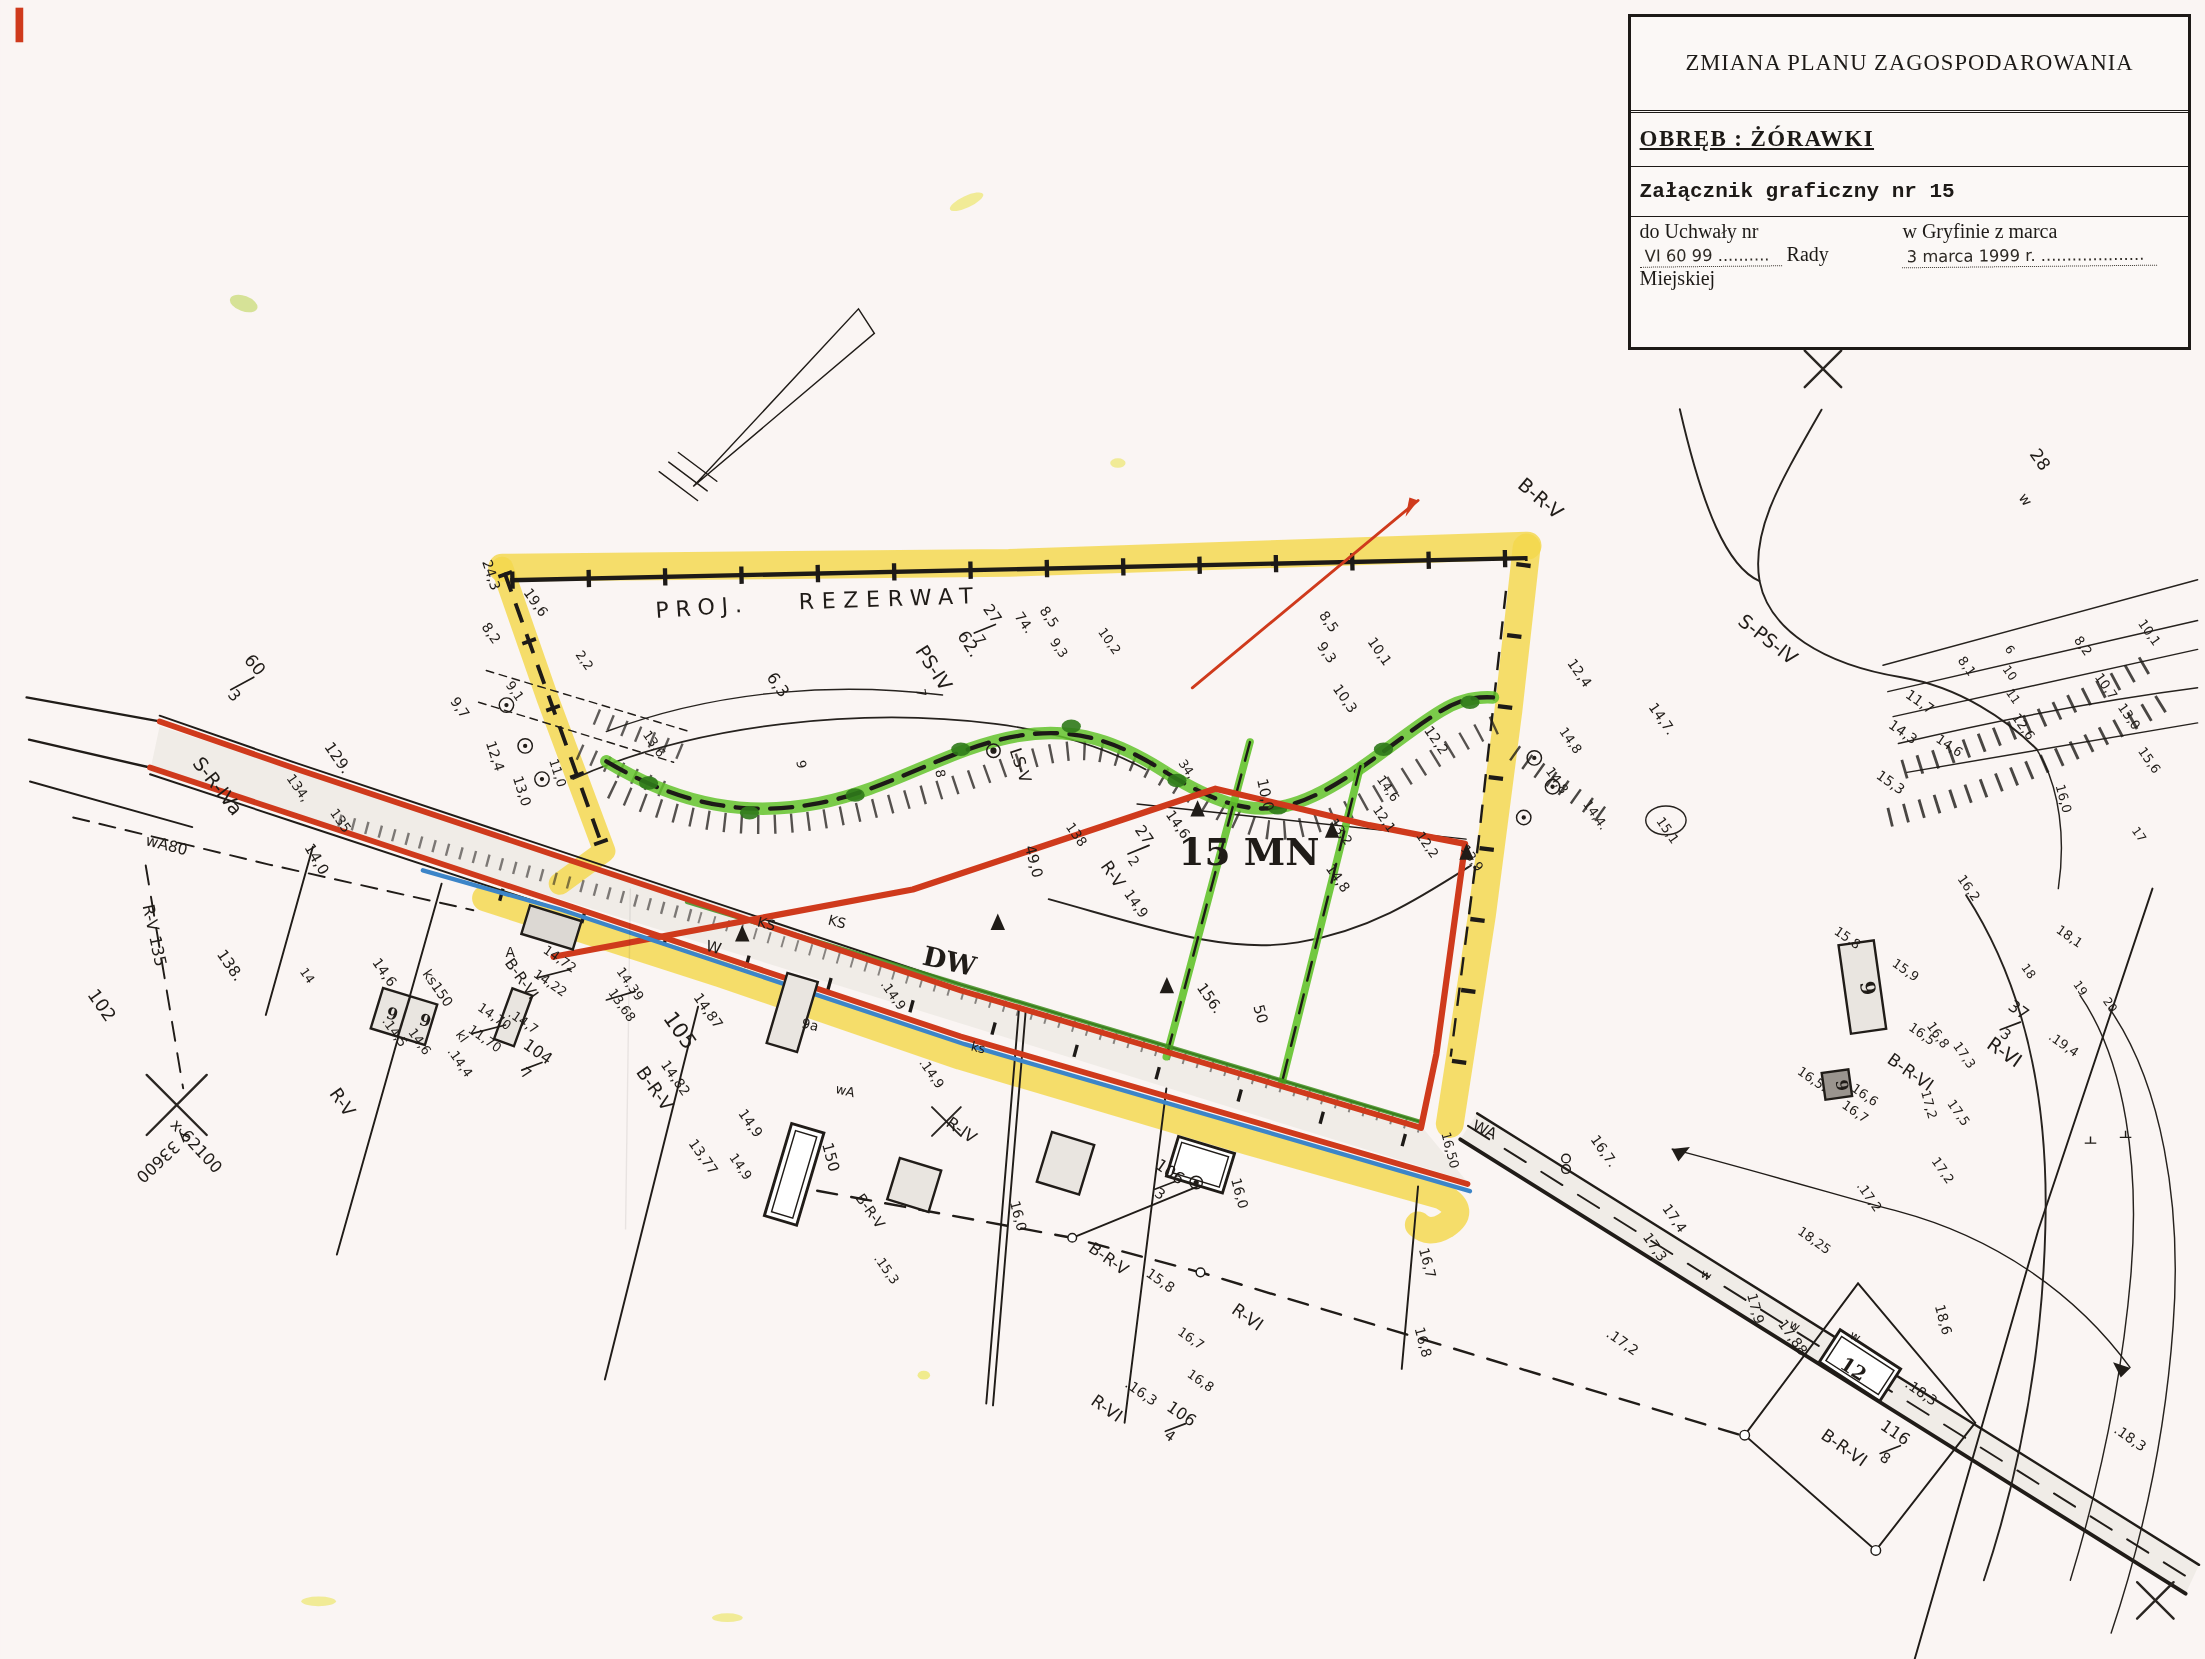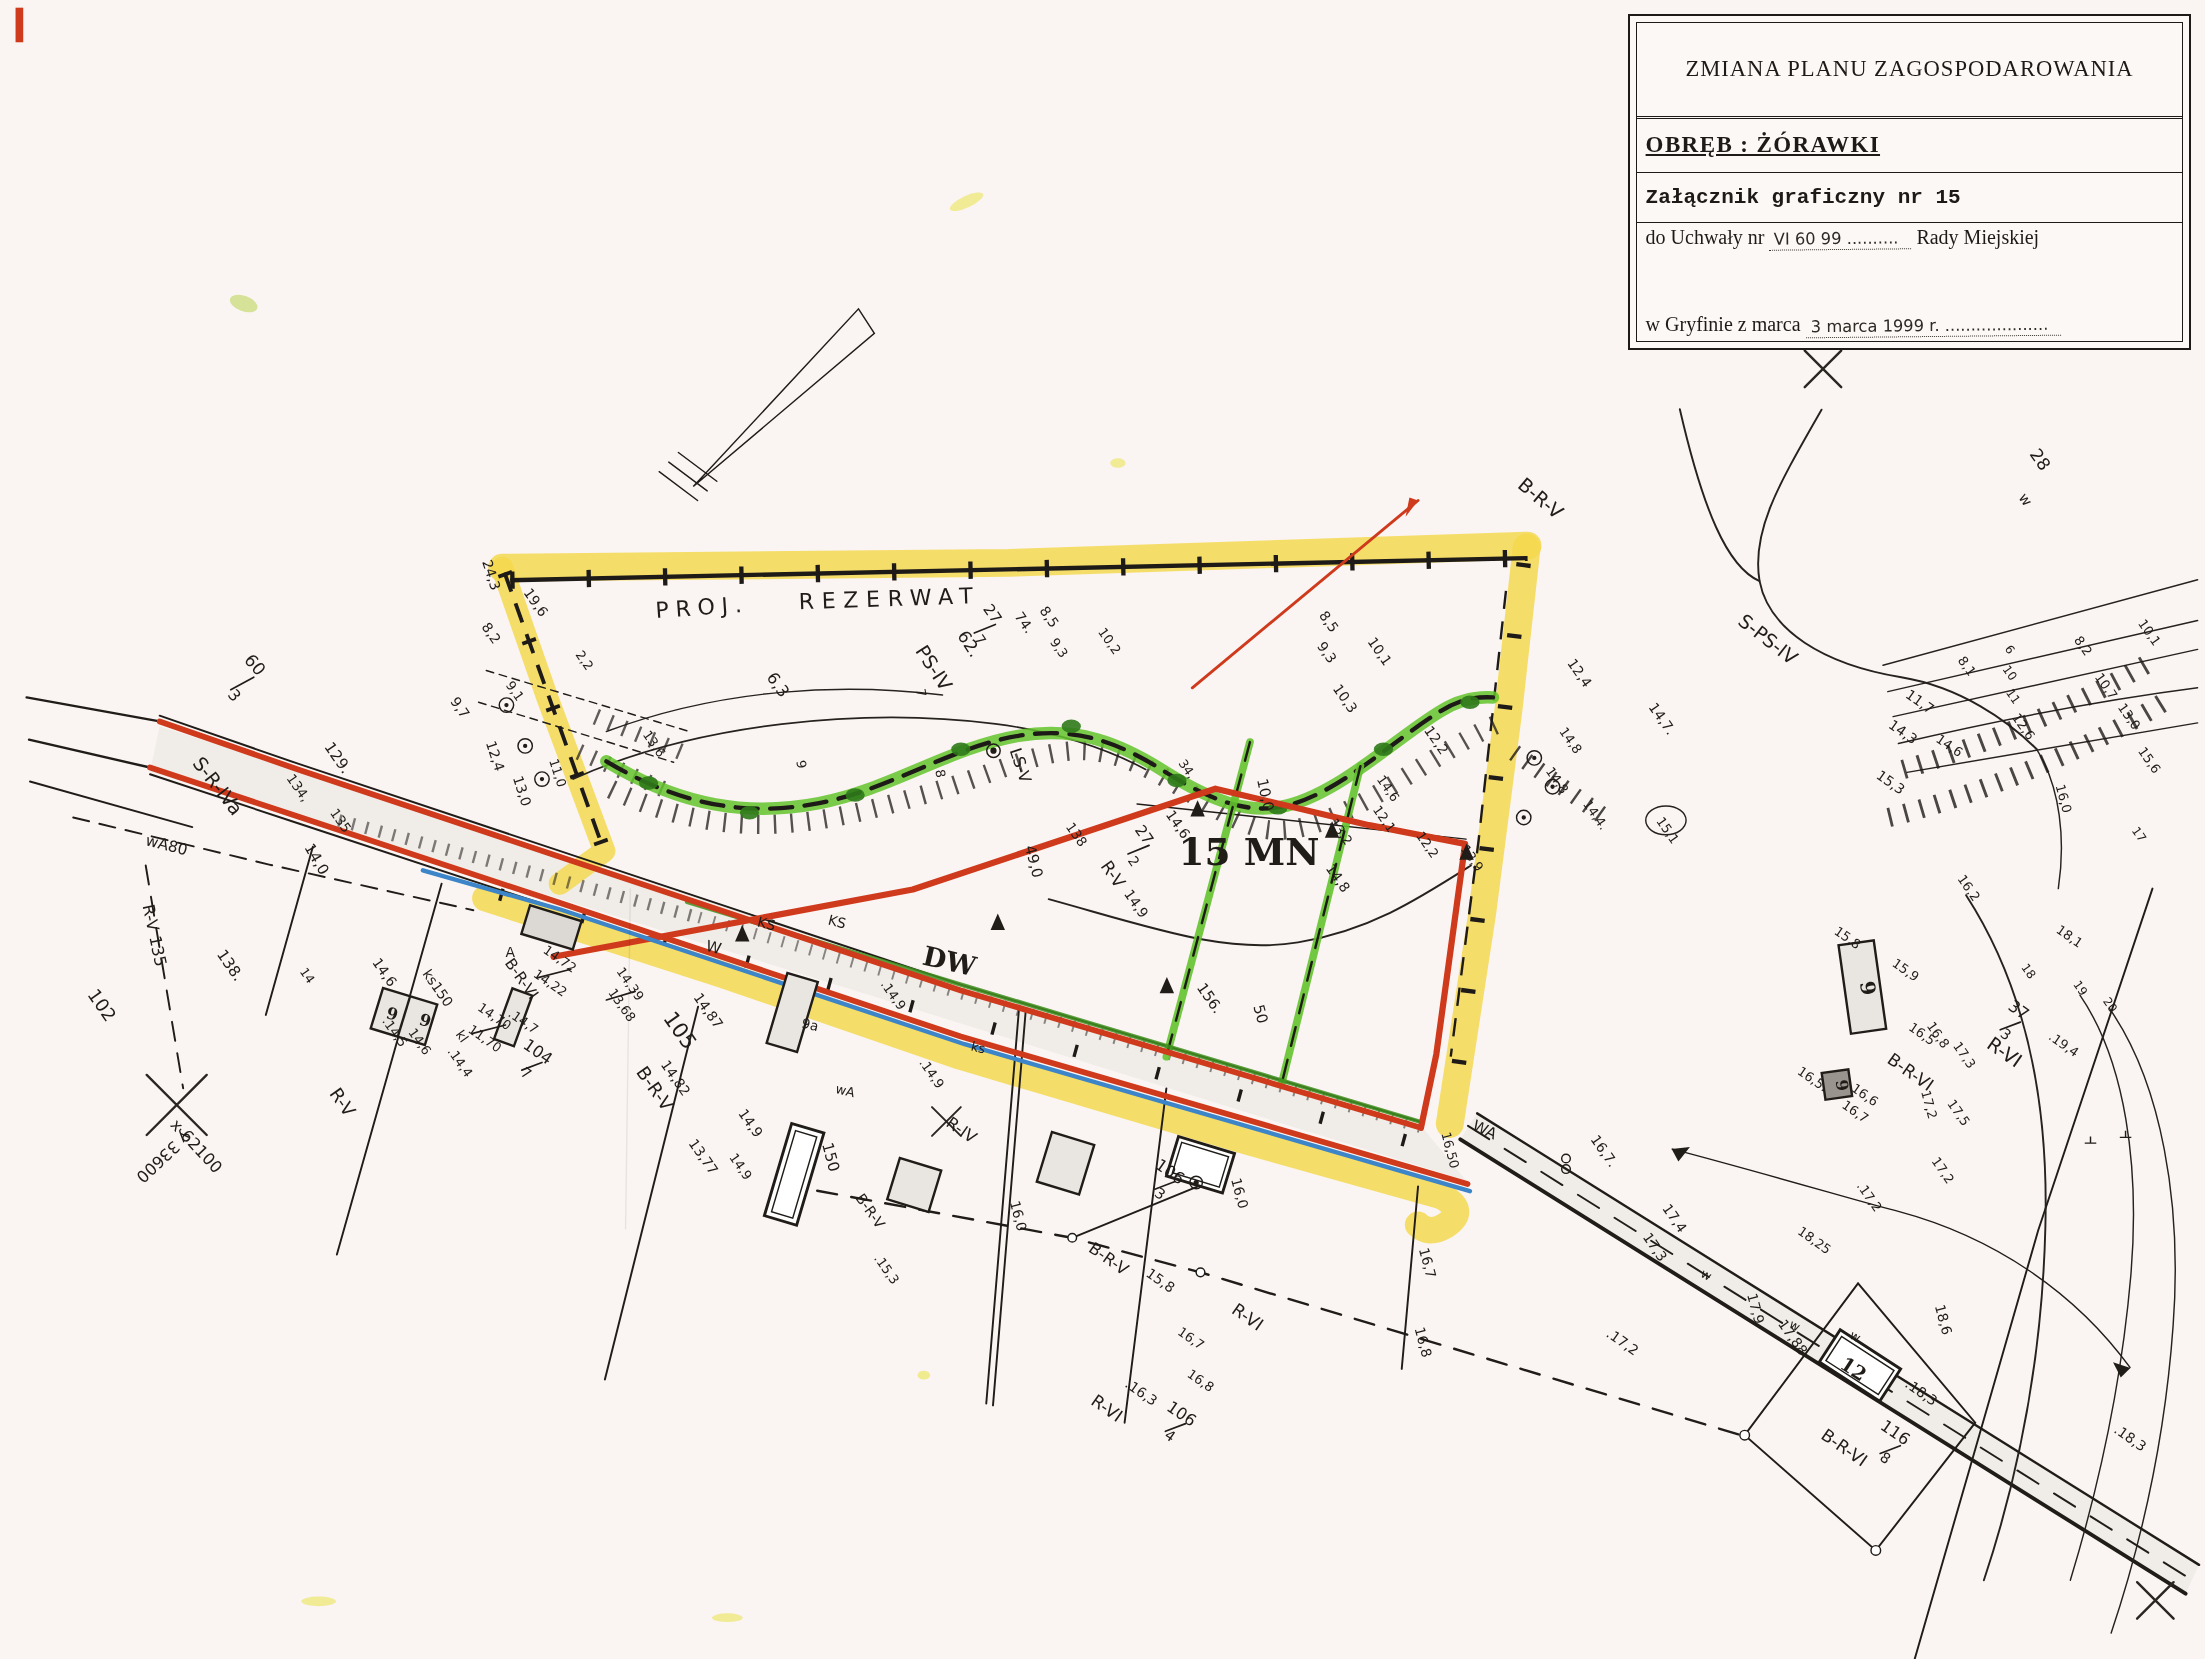--- a/index.html
+++ b/index.html
@@ -8,21 +8,21 @@
     background:#faf5f3;
     font-family:"Liberation Sans", sans-serif;
   }
   svg{position:absolute;left:0;top:0;}
   .lbl{font-family:"DejaVu Sans",sans-serif;fill:#201c18;}
   .serif{font-family:"DejaVu Serif",serif;font-weight:bold;}
   
   .title-block{
     position:absolute;left:1628px;top:13.5px;width:563px;height:336px;
     background:#fbf8f6;border:2.4px solid #1d1a17;box-sizing:border-box;
-    padding:6px;z-index:5;
+    padding:0;z-index:5;
   }
   .tb-inner{
     width:100%;height:100%;border:1.4px solid #1d1a17;box-sizing:border-box;
     display:flex;flex-direction:column;
     font-family:"Liberation Serif",serif;color:#1d1a17;
   }
   .tb-row{box-sizing:border-box;padding:3.8px 8.6px;}
   .tb-title{
     flex:0 0 96px;border-bottom:3.4px double #1d1a17;
     display:flex;flex-direction:column;justify-content:center;text-align:center;
@@ -30,21 +30,21 @@
   }
   .tb-obreb{
     flex:0 0 54px;border-bottom:1.4px solid #1d1a17;
     display:flex;align-items:center;font-weight:bold;font-size:23px;letter-spacing:1.4px;text-decoration:underline;
   }
   .tb-zal{
     flex:0 0 50px;border-bottom:1.4px solid #1d1a17;
     display:flex;align-items:center;font-weight:bold;font-size:21px;font-family:Liberation Mono, monospace;
   }
   .tb-uchwala{
-    flex:1 1 auto;display:flex;flex-direction:column;justify-content:space-between;
+    flex:1 1 auto;display:flex;flex-direction:row;justify-content:space-between;
     font-size:20px;
   }
   .dotted{
     display:inline-block;border-bottom:1.9px dotted #3a352f;
     font-family:"DejaVu Sans",sans-serif;font-size:16.3px;
     padding:0 12.5px 1px 4.8px;transform:rotate(-0.6deg);color:#2e2a25;
   }
 </style>
 </head>
 <body>

